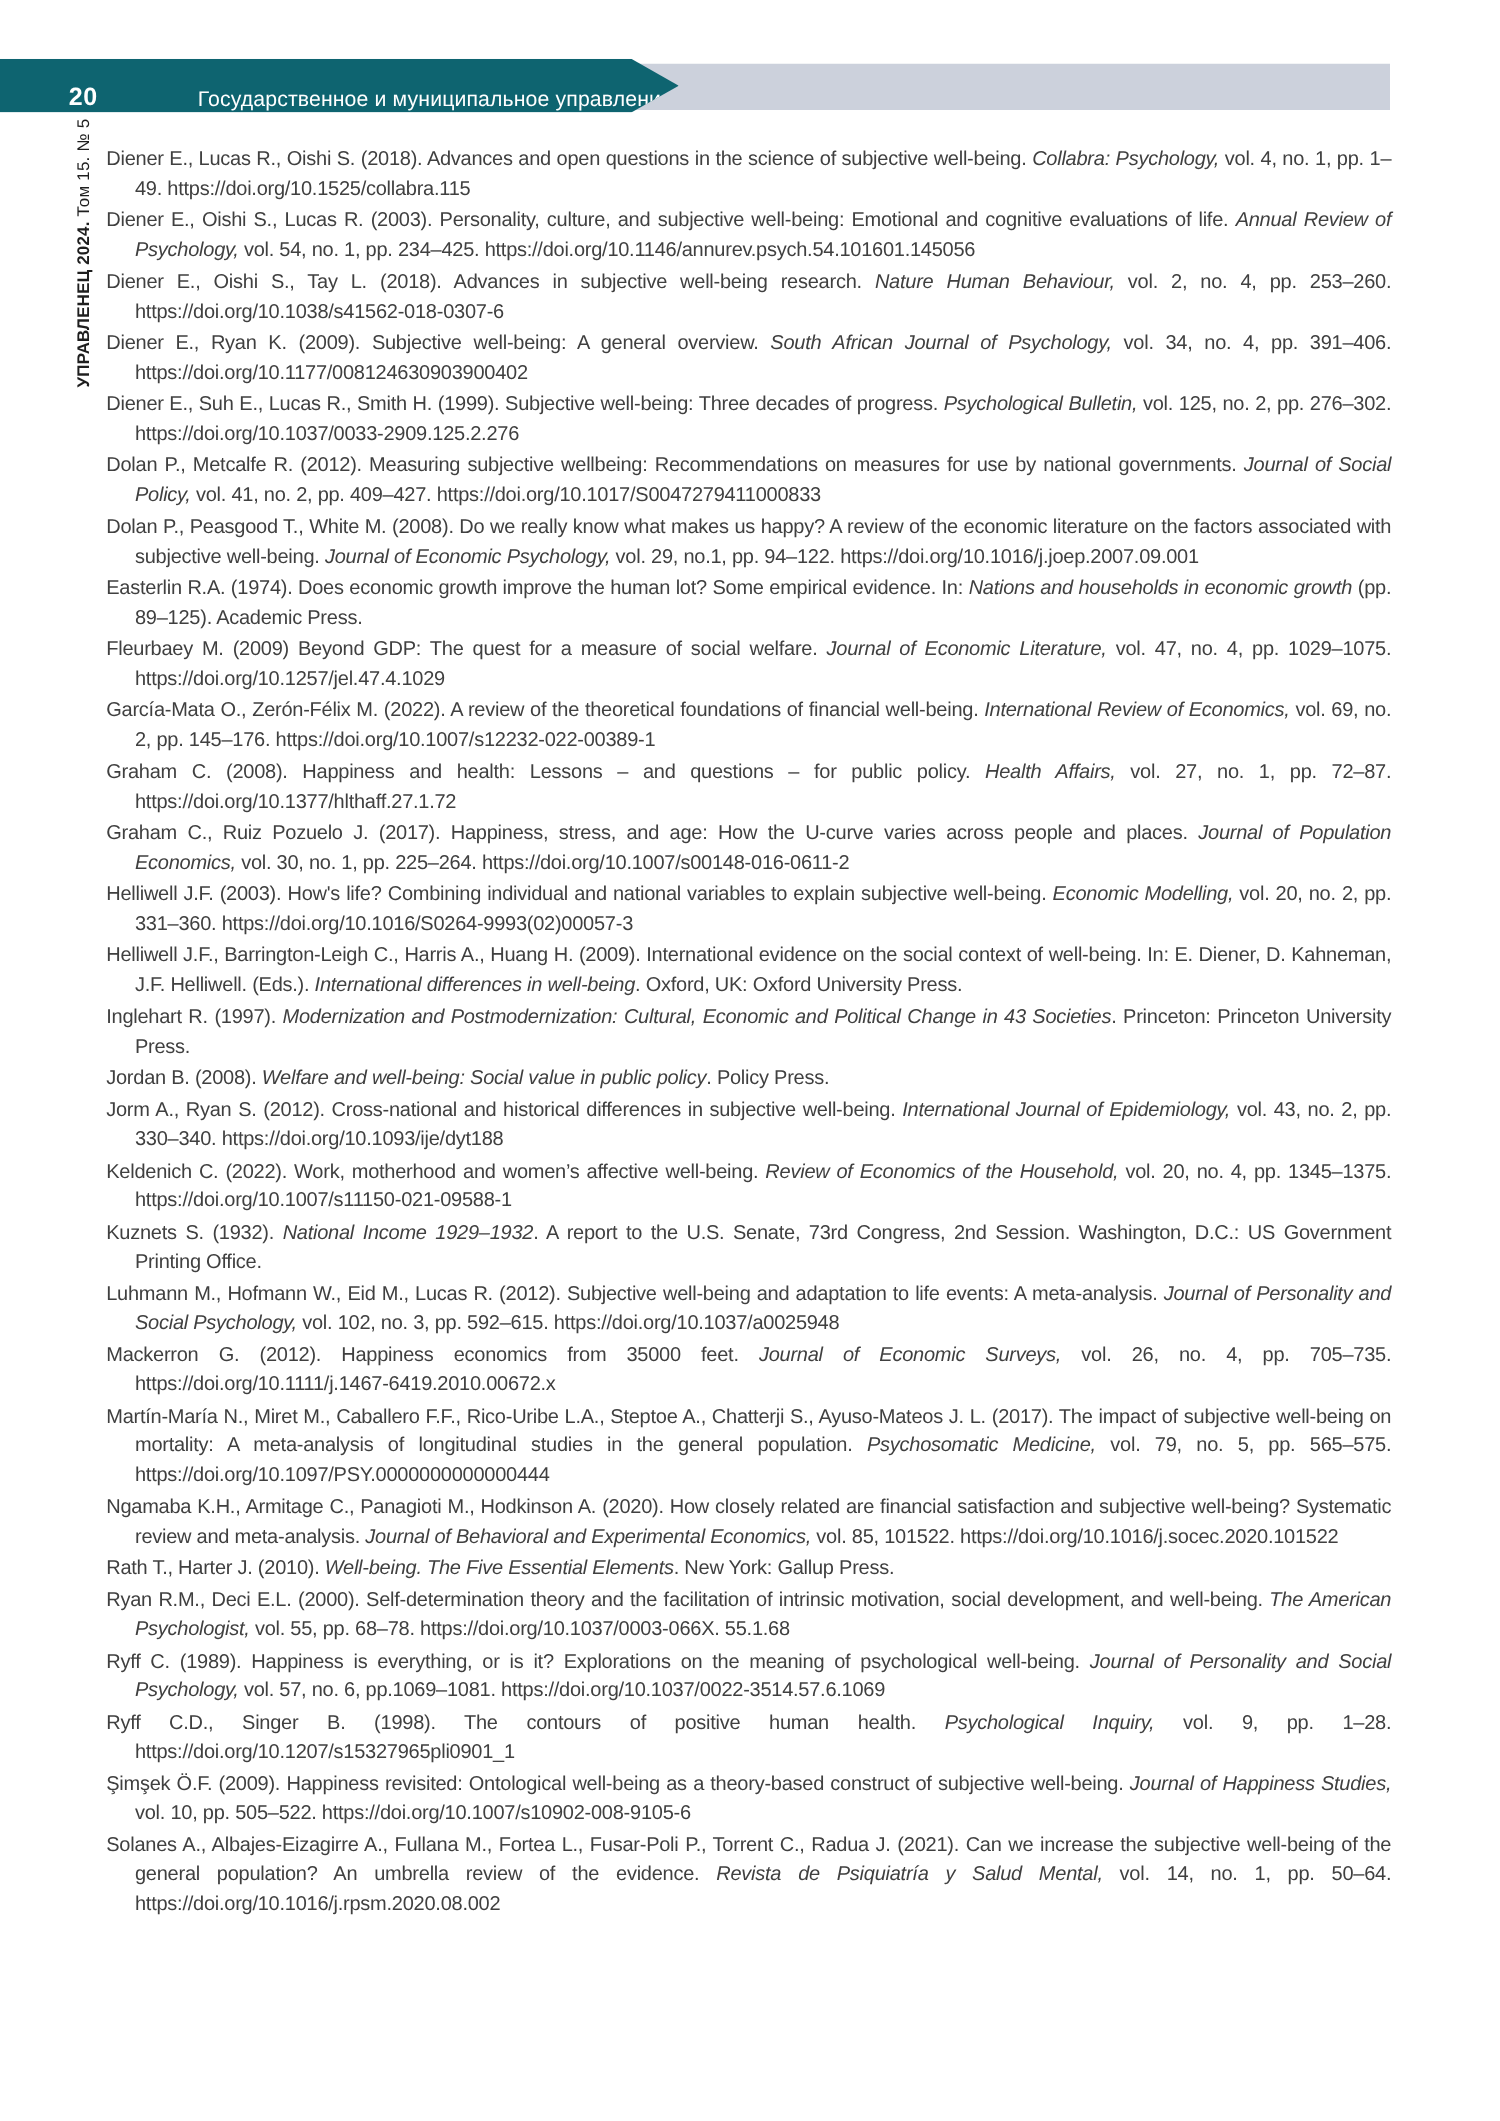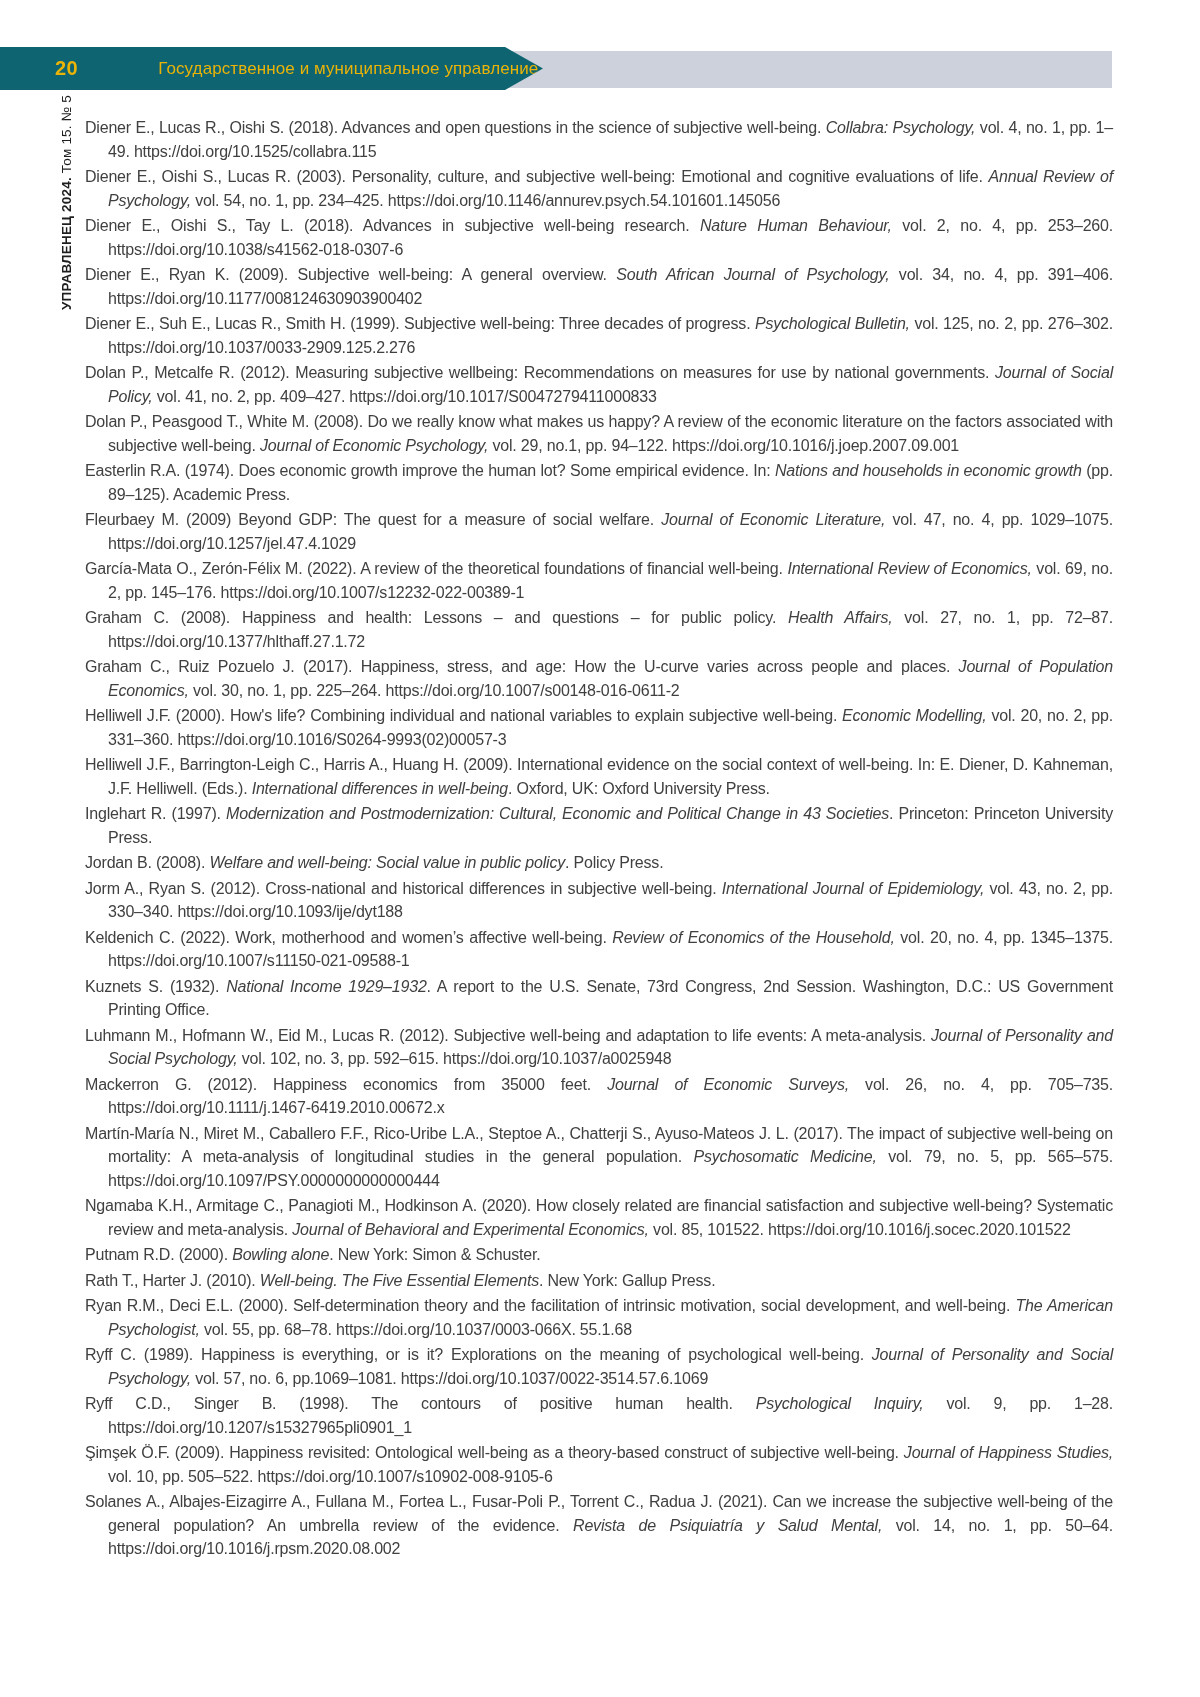--- a/index.html
+++ b/index.html
@@ -8,23 +8,23 @@
     position:relative; width:1200px; height:1697px; background:#ffffff;
     font-family:"Liberation Sans", sans-serif; color:#1b1b1b; overflow:hidden;
   }
   
   .header-gray {
     position:absolute; left:0; top:51px; width:1112px; height:37px;
     background:#ccd1dc;
   }
   .header-teal {
     position:absolute; left:0; top:47px; width:543px; height:43px;
-    background:#0e6470; color:#eab308;
+    background:#0e6470; color:#ffffff;
     clip-path: polygon(0 0, 505px 0, 543px 50%, 505px 100%, 0 100%);
-    display:flex; align-items:center;
+    display:flex; align-items:flex-end;
   }
   .pagenum {
     font-weight:bold; font-size:20px; margin-left:55px; letter-spacing:0.5px;
   }
   .section-title {
     font-size:17px; margin-left:80px; letter-spacing:0.1px;
   }
   
   .side {
     position:absolute; left:59px; top:310px;
@@ -65,32 +65,31 @@
       <p class="ref"><span>Diener E., Oishi S., Tay L. (2018). Advances in subjective well-being research. </span><span class="it">Nature Human Behaviour,</span><span> vol. 2, no. 4, pp. 253–260. https://doi.org/10.1038/s41562-018-0307-6</span></p>
       <p class="ref"><span>Diener E., Ryan K. (2009). Subjective well-being: A general overview. </span><span class="it">South African Journal of Psychology,</span><span> vol. 34, no. 4, pp. 391–406. https://doi.org/10.1177/008124630903900402</span></p>
       <p class="ref"><span>Diener E., Suh E., Lucas R., Smith H. (1999). Subjective well-being: Three decades of progress. </span><span class="it">Psychological Bulletin,</span><span> vol. 125, no. 2, pp. 276–302. https://doi.org/10.1037/0033-2909.125.2.276</span></p>
       <p class="ref"><span>Dolan P., Metcalfe R. (2012). Measuring subjective wellbeing: Recommendations on measures for use by national governments. </span><span class="it">Journal of Social Policy,</span><span> vol. 41, no. 2, pp. 409–427. https://doi.org/10.1017/S0047279411000833</span></p>
       <p class="ref"><span>Dolan P., Peasgood T., White M. (2008). Do we really know what makes us happy? A review of the economic literature on the factors associated with subjective well-being. </span><span class="it">Journal of Economic Psychology,</span><span> vol. 29, no.1, pp. 94–122. https://doi.org/10.1016/j.joep.2007.09.001</span></p>
       <p class="ref"><span>Easterlin R.A. (1974). Does economic growth improve the human lot? Some empirical evidence. In: </span><span class="it">Nations and households in economic growth</span><span> (pp. 89–125). Academic Press.</span></p>
       <p class="ref"><span>Fleurbaey M. (2009) Beyond GDP: The quest for a measure of social welfare. </span><span class="it">Journal of Economic Literature,</span><span> vol. 47, no. 4, pp. 1029–1075. https://doi.org/10.1257/jel.47.4.1029</span></p>
       <p class="ref"><span>García-Mata O., Zerón-Félix M. (2022). A review of the theoretical foundations of financial well-being. </span><span class="it">International Review of Economics,</span><span> vol. 69, no. 2, pp. 145–176. https://doi.org/10.1007/s12232-022-00389-1</span></p>
       <p class="ref"><span>Graham C. (2008). Happiness and health: Lessons – and questions – for public policy. </span><span class="it">Health Affairs,</span><span> vol. 27, no. 1, pp. 72–87. https://doi.org/10.1377/hlthaff.27.1.72</span></p>
       <p class="ref"><span>Graham C., Ruiz Pozuelo J. (2017). Happiness, stress, and age: How the U-curve varies across people and places. </span><span class="it">Journal of Population Economics,</span><span> vol. 30, no. 1, pp. 225–264. https://doi.org/10.1007/s00148-016-0611-2</span></p>
-      <p class="ref"><span>Helliwell J.F. (2000). How's life? Combining individual and national variables to explain subjective well-being. </span><span class="it">Economic Modelling,</span><span> vol. 20, no. 2, pp. 331–360. https://doi.org/10.1016/S0264-9993(02)00057-3</span></p>
+      <p class="ref"><span>Helliwell J.F. (2003). How's life? Combining individual and national variables to explain subjective well-being. </span><span class="it">Economic Modelling,</span><span> vol. 20, no. 2, pp. 331–360. https://doi.org/10.1016/S0264-9993(02)00057-3</span></p>
       <p class="ref"><span>Helliwell J.F., Barrington-Leigh C., Harris A., Huang H. (2009). International evidence on the social context of well-being. In: E. Diener, D. Kahneman, J.F. Helliwell. (Eds.). </span><span class="it">International differences in well-being</span><span>. Oxford, UK: Oxford University Press.</span></p>
       <p class="ref"><span>Inglehart R. (1997). </span><span class="it">Modernization and Postmodernization: Cultural, Economic and Political Change in 43 Societies</span><span>. Princeton: Princeton University Press.</span></p>
       <p class="ref"><span>Jordan B. (2008). </span><span class="it">Welfare and well-being: Social value in public policy</span><span>. Policy Press.</span></p>
       <p class="ref"><span>Jorm A., Ryan S. (2012). Cross-national and historical differences in subjective well-being. </span><span class="it">International Journal of Epidemiology,</span><span> vol. 43, no. 2, pp. 330–340. https://doi.org/10.1093/ije/dyt188</span></p>
       <p class="ref"><span>Keldenich C. (2022). Work, motherhood and women’s affective well-being. </span><span class="it">Review of Economics of the Household,</span><span> vol. 20, no. 4, pp. 1345–1375. https://doi.org/10.1007/s11150-021-09588-1</span></p>
       <p class="ref"><span>Kuznets S. (1932). </span><span class="it">National Income 1929–1932</span><span>. A report to the U.S. Senate, 73rd Congress, 2nd Session. Washington, D.C.: US Government Printing Office.</span></p>
       <p class="ref"><span>Luhmann M., Hofmann W., Eid M., Lucas R. (2012). Subjective well-being and adaptation to life events: A meta-analysis. </span><span class="it">Journal of Personality and Social Psychology,</span><span> vol. 102, no. 3, pp. 592–615. https://doi.org/10.1037/a0025948</span></p>
       <p class="ref"><span>Mackerron G. (2012). Happiness economics from 35000 feet. </span><span class="it">Journal of Economic Surveys,</span><span> vol. 26, no. 4, pp. 705–735. https://doi.org/10.1111/j.1467-6419.2010.00672.x</span></p>
       <p class="ref"><span>Martín-María N., Miret M., Caballero F.F., Rico-Uribe L.A., Steptoe A., Chatterji S., Ayuso-Mateos J. L. (2017). The impact of subjective well-being on mortality: A meta-analysis of longitudinal studies in the general population. </span><span class="it">Psychosomatic Medicine,</span><span> vol. 79, no. 5, pp. 565–575. https://doi.org/10.1097/PSY.0000000000000444</span></p>
       <p class="ref"><span>Ngamaba K.H., Armitage C., Panagioti M., Hodkinson A. (2020). How closely related are financial satisfaction and subjective well-being? Systematic review and meta-analysis. </span><span class="it">Journal of Behavioral and Experimental Economics,</span><span> vol. 85, 101522. https://doi.org/10.1016/j.socec.2020.101522</span></p>
-      <p class="ref"><span>Putnam R.D. (2000). </span><span class="it">Bowling alone</span><span>. New York: Simon &amp; Schuster.</span></p>
       <p class="ref"><span>Rath T., Harter J. (2010). </span><span class="it">Well-being. The Five Essential Elements</span><span>. New York: Gallup Press.</span></p>
       <p class="ref"><span>Ryan R.M., Deci E.L. (2000). Self-determination theory and the facilitation of intrinsic motivation, social development, and well-being. </span><span class="it">The American Psychologist,</span><span> vol. 55, pp. 68–78. https://doi.org/10.1037/0003-066X. 55.1.68</span></p>
       <p class="ref"><span>Ryff C. (1989). Happiness is everything, or is it? Explorations on the meaning of psychological well-being. </span><span class="it">Journal of Personality and Social Psychology,</span><span> vol. 57, no. 6, pp.1069–1081. https://doi.org/10.1037/0022-3514.57.6.1069</span></p>
       <p class="ref"><span>Ryff C.D., Singer B. (1998). The contours of positive human health. </span><span class="it">Psychological Inquiry,</span><span> vol. 9, pp. 1–28. https://doi.org/10.1207/s15327965pli0901_1</span></p>
       <p class="ref"><span>Şimşek Ö.F. (2009). Happiness revisited: Ontological well-being as a theory-based construct of subjective well-being. </span><span class="it">Journal of Happiness Studies,</span><span> vol. 10, pp. 505–522. https://doi.org/10.1007/s10902-008-9105-6</span></p>
       <p class="ref"><span>Solanes A., Albajes-Eizagirre A., Fullana M., Fortea L., Fusar-Poli P., Torrent C., Radua J. (2021). Can we increase the subjective well-being of the general population? An umbrella review of the evidence. </span><span class="it">Revista de Psiquiatría y Salud Mental,</span><span> vol. 14, no. 1, pp. 50–64. https://doi.org/10.1016/j.rpsm.2020.08.002</span></p>
     </div>
 
 </div>
 

